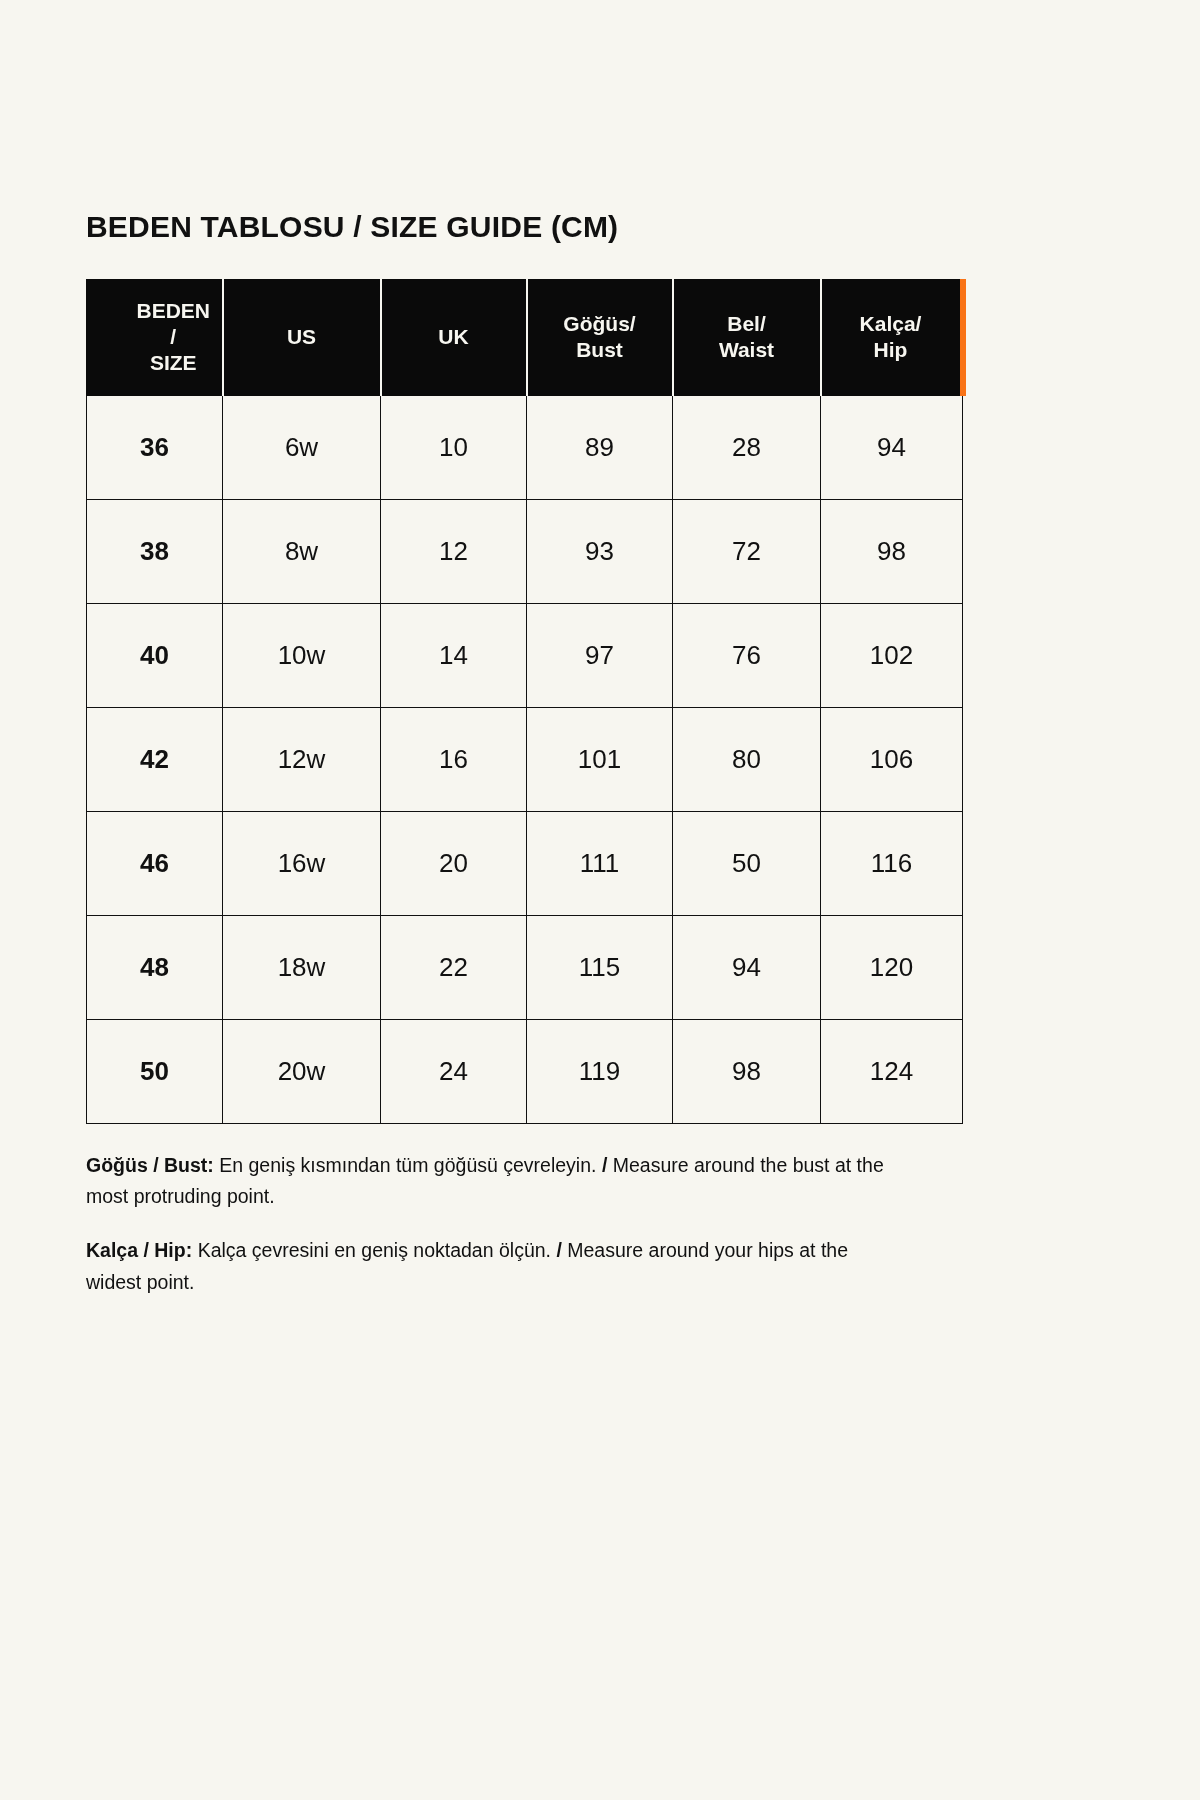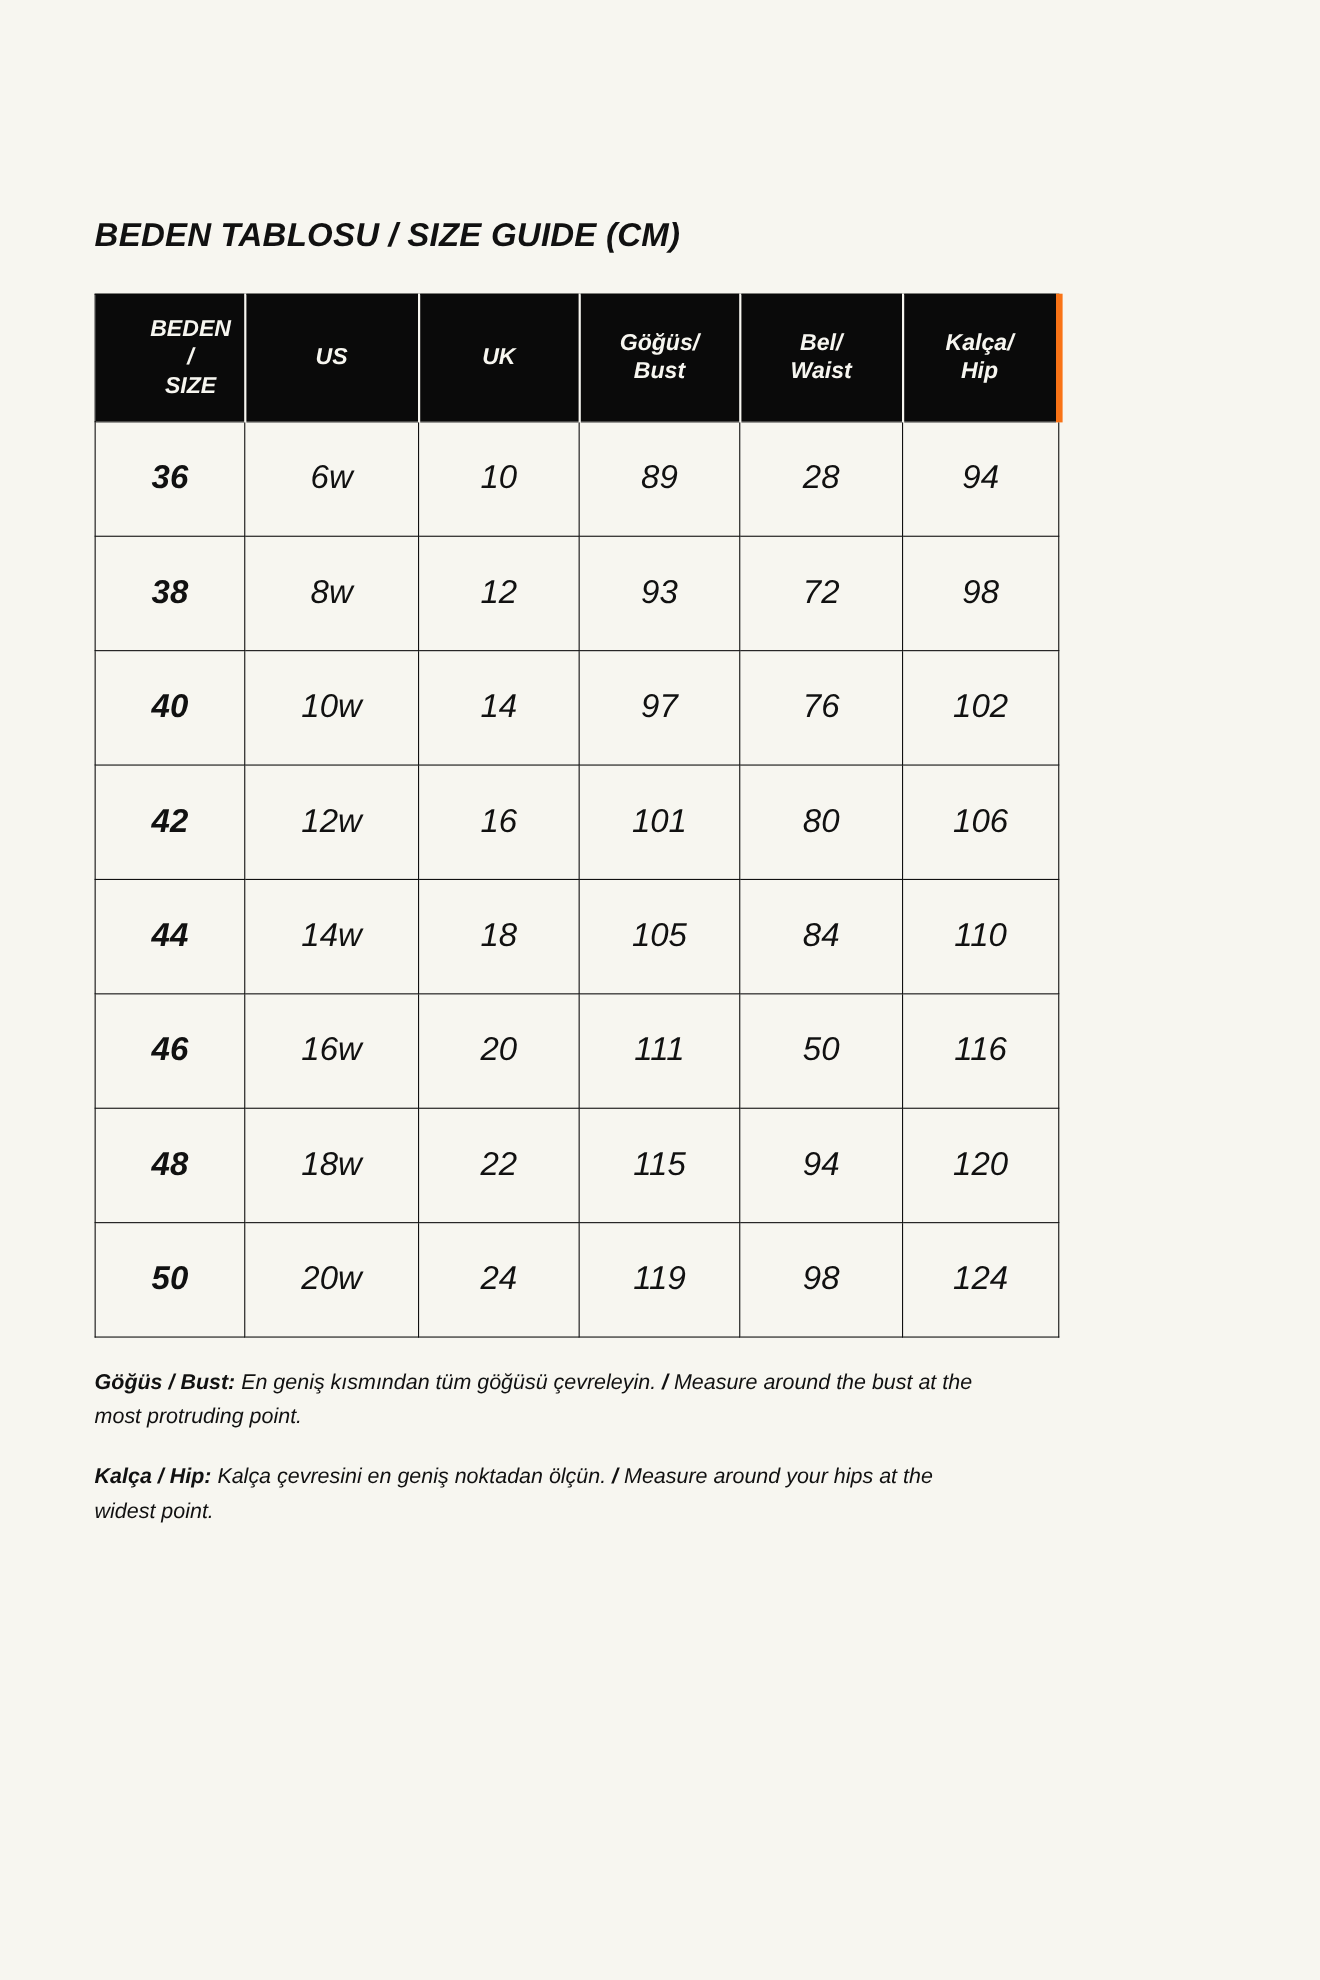--- a/index.html
+++ b/index.html
@@ -17,23 +17,22 @@
   .page {
     position: relative;
     width: 1200px;
     height: 1800px;
     box-sizing: border-box;
     padding: 0;
   }
   .content {
     position: absolute;
     left: 86px;
-    top: 198px;
+    top: 210px;
     width: 876px;
-    font-style: italic;
   }
   .page-title {
     font-size: 30px;
     font-weight: bold;
     letter-spacing: 0.2px;
     color: #111111;
     margin: 0 0 34px 0;
     line-height: 1.15;
   }
   table.size-table {
@@ -62,21 +61,21 @@
   }
   table.size-table thead th:first-child {
     border-left: 1px solid #0a0a0a;
     padding-left: 44px;
   }
   table.size-table thead th:last-child {
     border-right: 6px solid #f97316;
   }
   table.size-table tbody td {
     background: #f7f6f0;
-    font-size: 30px;
+    font-size: 26px;
     font-weight: normal;
     color: #111111;
     height: 104px;
     padding: 0 4px;
     box-sizing: border-box;
   }
   table.size-table tbody td.size-col {
     font-weight: bold;
   }
   .col-size  { width: 136px; }
@@ -168,28 +167,20 @@
           <td>76</td>
           <td>102</td>
         </tr>
         <tr>
           <td class="size-col">42</td>
           <td>12w</td>
           <td>16</td>
           <td>101</td>
           <td>80</td>
           <td>106</td>
-        </tr>
-        <tr>
-          <td class="size-col">44</td>
-          <td>14w</td>
-          <td>18</td>
-          <td>105</td>
-          <td>84</td>
-          <td>110</td>
         </tr>
         <tr>
           <td class="size-col">46</td>
           <td>16w</td>
           <td>20</td>
           <td>111</td>
           <td>50</td>
           <td>116</td>
         </tr>
         <tr>

